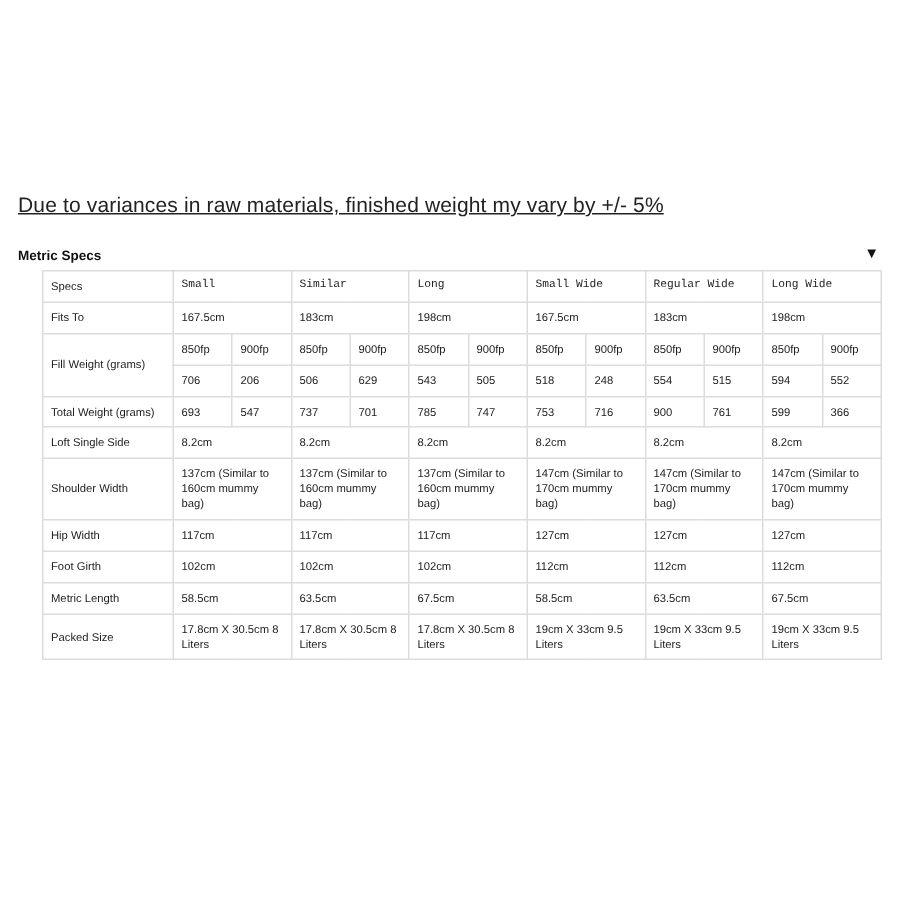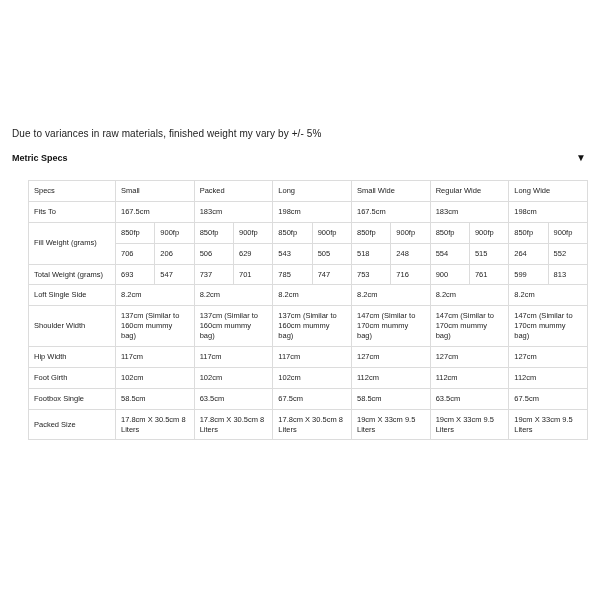--- a/index.html
+++ b/index.html
@@ -17,28 +17,29 @@
   .page {
     position: relative;
     width: 600px;
     height: 600px;
     box-sizing: border-box;
   }
   .disclaimer {
     position: absolute;
     left: 12px;
     top: 128px;
-    font-size: 10px;
+    font-size: 14px;
     color: #222;
     letter-spacing: 0.1px;
+    text-decoration: underline;
   }
   .section-header {
     position: absolute;
     left: 12px;
-    top: 153px;
+    top: 165px;
     width: 576px;
     display: flex;
     align-items: center;
     justify-content: space-between;
   }
   .section-title {
     font-size: 9px;
     font-weight: bold;
     color: #111;
   }
@@ -70,20 +71,21 @@
     font-weight: normal;
   }
   td.rowlabel, th.rowlabel {
     font-weight: bold;
     width: 76px;
     padding-left: 6px;
   }
   th.grouphead {
     font-weight: bold;
     font-size: 7.5px;
+    font-family: Liberation Mono, monospace;
   }
   .col-fp { width: 33px; }
   .col-g  { width: 27px; margin-left: 32px; }
 </style>
 </head>
 <body>
 
 <div class="page">
 
   <div class="disclaimer">Due to variances in raw materials, finished weight my vary by +/- 5%</div>
@@ -92,21 +94,21 @@
     <div class="section-title">Metric Specs</div>
     <div class="chevron">▼</div>
   </div>
 
   <div class="table-wrap">
     <table class="specs">
       <thead>
         <tr>
           <th class="rowlabel">Specs</th>
           <th class="grouphead" colspan="2">Small</th>
-          <th class="grouphead" colspan="2">Packed</th>
+          <th class="grouphead" colspan="2">Similar</th>
           <th class="grouphead" colspan="2">Long</th>
           <th class="grouphead" colspan="2">Small Wide</th>
           <th class="grouphead" colspan="2">Regular Wide</th>
           <th class="grouphead" colspan="2">Long Wide</th>
         </tr>
       </thead>
       <tbody>
 
         <tr>
           <td class="rowlabel">Fits To</td>
@@ -137,38 +139,38 @@
           <td>706</td>
           <td>206</td>
           <td>506</td>
           <td>629</td>
           <td>543</td>
           <td>505</td>
           <td>518</td>
           <td>248</td>
           <td>554</td>
           <td>515</td>
-          <td>264</td>
+          <td>594</td>
           <td>552</td>
         </tr>
 
         <tr>
           <td class="rowlabel">Total Weight (grams)</td>
           <td>693</td>
           <td>547</td>
           <td>737</td>
           <td>701</td>
           <td>785</td>
           <td>747</td>
           <td>753</td>
           <td>716</td>
           <td>900</td>
           <td>761</td>
           <td>599</td>
-          <td>813</td>
+          <td>366</td>
         </tr>
 
         <tr>
           <td class="rowlabel">Loft Single Side</td>
           <td colspan="2">8.2cm</td>
           <td colspan="2">8.2cm</td>
           <td colspan="2">8.2cm</td>
           <td colspan="2">8.2cm</td>
           <td colspan="2">8.2cm</td>
           <td colspan="2">8.2cm</td>
@@ -198,21 +200,21 @@
           <td class="rowlabel">Foot Girth</td>
           <td colspan="2">102cm</td>
           <td colspan="2">102cm</td>
           <td colspan="2">102cm</td>
           <td colspan="2">112cm</td>
           <td colspan="2">112cm</td>
           <td colspan="2">112cm</td>
         </tr>
 
         <tr>
-          <td class="rowlabel">Footbox Single</td>
+          <td class="rowlabel">Metric Length</td>
           <td colspan="2">58.5cm</td>
           <td colspan="2">63.5cm</td>
           <td colspan="2">67.5cm</td>
           <td colspan="2">58.5cm</td>
           <td colspan="2">63.5cm</td>
           <td colspan="2">67.5cm</td>
         </tr>
 
         <tr>
           <td class="rowlabel">Packed Size</td>

